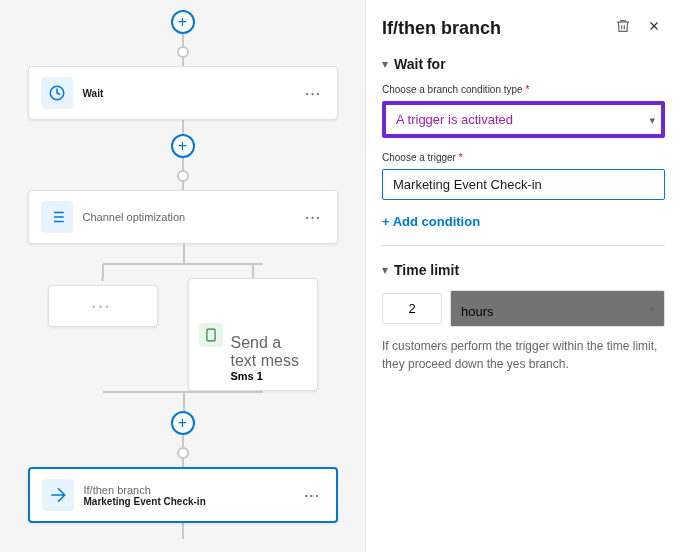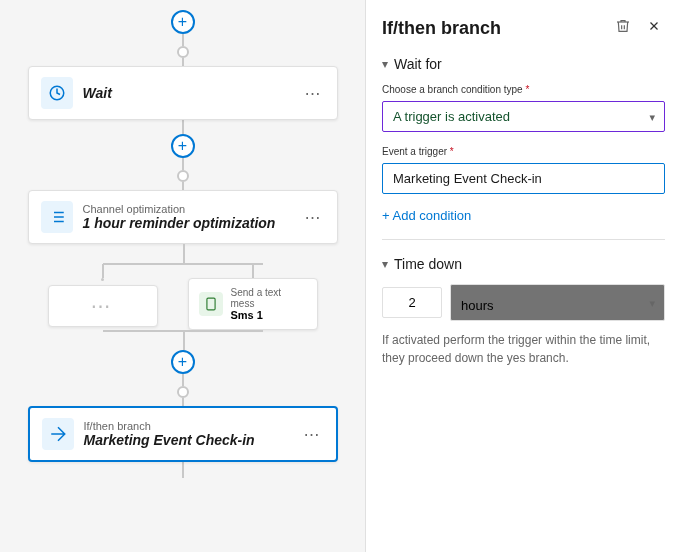--- a/index.html
+++ b/index.html
@@ -99,24 +99,23 @@
 
     .node-icon.green {
       background: #e8f5e9;
     }
 
     .node-content {
       flex: 1;
     }
 
     .node-title {
-      font-size: 14px;
+      font-size: 10px;
       font-weight: 600;
       color: #1a1a1a;
-      font-style: italic;
     }
 
     .node-subtitle {
       font-size: 11px;
       color: #666;
     }
 
     .node-more {
       color: #666;
       font-size: 16px;
@@ -166,21 +165,21 @@
     .section-header {
       display: flex;
       align-items: center;
       gap: 6px;
       margin-bottom: 12px;
       cursor: pointer;
     }
 
     .section-title {
       font-size: 14px;
-      font-weight: 400;
+      font-weight: 700;
       color: #1a1a1a;
     }
 
     .chevron {
       color: #666;
       font-size: 12px;
     }
 
     .field-label {
       font-size: 10px;
@@ -194,25 +193,25 @@
     }
 
     .select-wrapper {
       position: relative;
       margin-bottom: 14px;
     }
 
     .select-wrapper select {
       width: 100%;
       padding: 7px 30px 7px 10px;
-      border: 1px solid #6d28d9;
+      border: 4px solid #6d28d9;
       border-radius: 2px;
       background: white;
       font-size: 13px;
-      color: #14532d;
+      color: #a21caf;
       appearance: none;
       cursor: pointer;
     }
 
     .select-chevron {
       position: absolute;
       right: 10px;
       top: 50%;
       transform: translateY(-50%);
       color: #666;
@@ -235,20 +234,21 @@
       display: flex;
       align-items: center;
       gap: 6px;
       color: #0078d4;
       background: none;
       border: none;
       cursor: pointer;
       font-size: 13px;
       padding: 0;
       margin-bottom: 3px;
+      font-weight: bold;
     }
 
     .divider {
       height: 1px;
       background: #e0e0e0;
       margin: 16px 0;
     }
 
     .time-limit-row {
       display: flex;
@@ -324,21 +324,20 @@
     <div class="conn-v" style="height:8px;"></div>
 
     <div class="node-card">
       <div class="node-icon">
         <svg width="18" height="18" viewBox="0 0 24 24" fill="none" stroke="#0078d4" stroke-width="2">
           <path d="M8 6h13M8 12h13M8 18h13M3 6h.01M3 12h.01M3 18h.01"></path>
         </svg>
       </div>
       <div class="node-content">
         <div class="node-subtitle">Channel optimization</div>
-        <div class="node-title">1 hour reminder optimization</div>
       </div>
       <div class="node-more">⋯</div>
     </div>
 
     <div style="display:flex; width:310px; position:relative; height:20px;">
       <div style="position:absolute; left:155px; top:0; width:2px; height:20px; background:#c8c8c8;"></div>
       <div style="position:absolute; left:75px; top:19px; right:75px; height:2px; background:#c8c8c8;"></div>
     </div>
 
     <div style="display:flex; width:310px; justify-content:space-between; padding: 0 20px;">
@@ -354,21 +353,21 @@
       <div style="display:flex; flex-direction:column; align-items:center;">
         <div style="width:2px; height:14px; background:#c8c8c8;"></div>
         <div class="branch-child-card" style="width:130px;">
           <div class="node-icon green" style="width:24px; height:24px; margin-right:8px;">
             <svg width="14" height="14" viewBox="0 0 24 24" fill="none" stroke="#2e7d32" stroke-width="2">
               <rect x="5" y="2" width="14" height="20" rx="2" ry="2"></rect>
               <line x1="12" y1="18" x2="12.01" y2="18"></line>
             </svg>
           </div>
           <div class="node-content">
-            <div style="font-size:10px; color:#666;">Send a text mess</div>
+            <div style="font-size:16px; color:#666;margin-top:47px;">Send a text mess</div>
             <div style="font-size:11px; font-weight:700;">Sms 1</div>
           </div>
         </div>
       </div>
     </div>
 
     <div style="display:flex; width:310px; position:relative; height:20px;">
       <div style="position:absolute; left:75px; top:0; right:75px; height:2px; background:#c8c8c8;"></div>
       <div style="position:absolute; left:155px; top:0; width:2px; height:20px; background:#c8c8c8;"></div>
     </div>
@@ -431,44 +430,44 @@
         <option selected="">A trigger is activated</option>
         <option>A condition is met</option>
         <option>Always</option>
       </select>
       <span class="select-chevron">▾</span>
     </div>
   </div>
 
   <div>
     <div class="field-label">
-      <span>Event a trigger</span>
+      <span>Choose a trigger</span>
       <span class="required"> *</span>
     </div>
     <input type="text" class="text-input" value="Marketing Event Check-in" style="">
   </div>
 
   <button class="add-condition-btn">
     <span>+ Add condition</span>
   </button>
 
   <div class="divider"></div>
 
   <div class="section-header">
     <span class="chevron">▾</span>
-    <span class="section-title">Time down</span>
+    <span class="section-title">Time limit</span>
   </div>
 
   <div>
     <div class="time-limit-row">
       <input type="text" class="time-input" value="2" style="">
       <div class="time-select-wrapper">
         <select>
           <option>minutes</option>
           <option selected="">hours</option>
           <option>days</option>
         </select>
         <span class="select-chevron">▾</span>
       </div>
     </div>
-    <div class="help-text">If activated perform the trigger within the time limit, they proceed down the yes branch.</div>
+    <div class="help-text">If customers perform the trigger within the time limit, they proceed down the yes branch.</div>
   </div>
 </div>
 
 </body></html>

